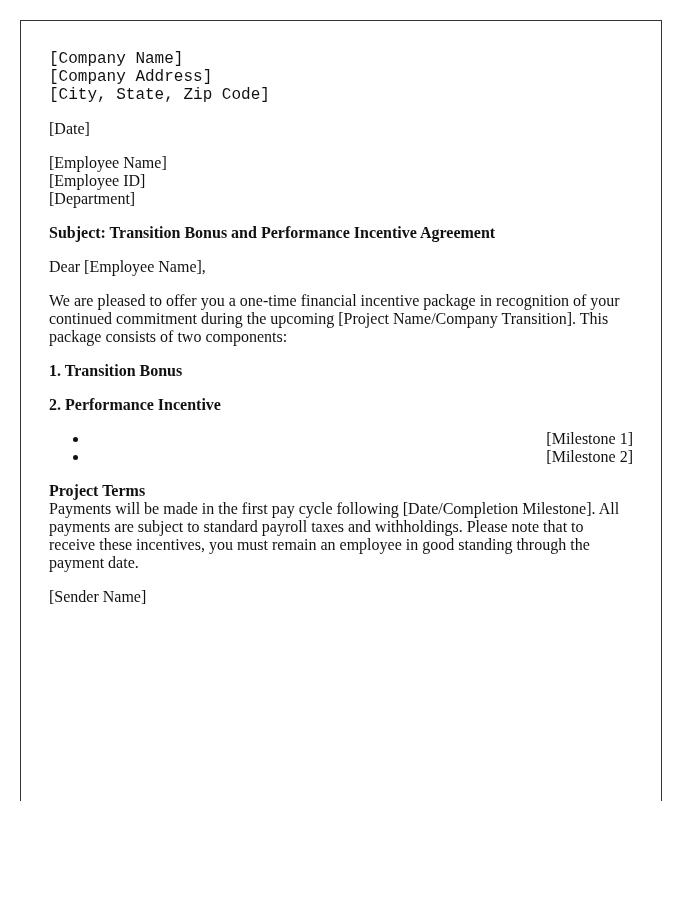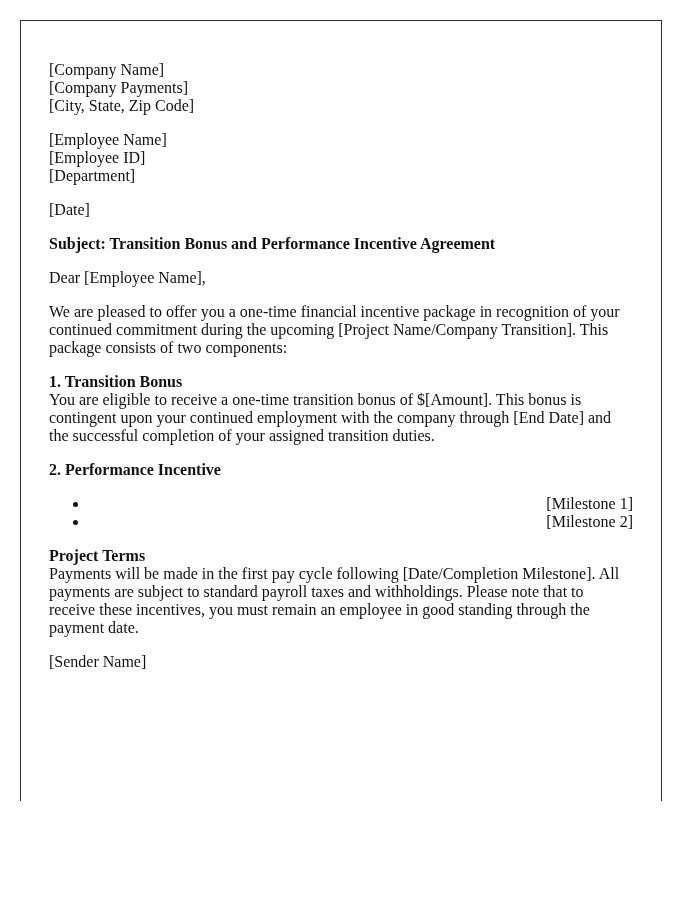--- a/index.html
+++ b/index.html
@@ -8,61 +8,60 @@
     font-family: "Liberation Serif", "DejaVu Serif", serif;
     font-size: 16px; line-height: 18px; color: #111111;
   }
   .letter {
     position: absolute; left: 20px; top: 20px;
     width: 642px; height: 781px; box-sizing: border-box;
     border: 1px solid #333333; border-bottom: none;
     padding: 28px 28px 0 28px; overflow: hidden;
   }
   .letter p { margin: 0 0 16px 0; }
-  .letter p.first { margin-top: 12px; }
+  .letter p.first { margin-top: 1px; font-family: Liberation Mono, monospace; }
   .letter ul { margin: 0 0 16px 0; padding-left: 40px; }
   .letter ul li { margin: 0; text-align: right; }
   .letter strong { font-weight: bold; }
 </style>
 </head>
 <body>
 
 <div class="letter">
 
   <p class="first">
     <span>[Company Name]</span><br>
-    <span>[Company Payments]</span><br>
+    <span>[Company Address]</span><br>
     <span>[City, State, Zip Code]</span>
+  </p>
+
+  <p>
+    <span>[Date]</span>
   </p>
 
   <p>
     <span>[Employee Name]</span><br>
     <span>[Employee ID]</span><br>
     <span>[Department]</span>
-  </p>
-
-  <p>
-    <span>[Date]</span>
   </p>
 
   <p>
     <strong>Subject: Transition Bonus and Performance Incentive Agreement</strong>
   </p>
 
   <p>
     <span>Dear [Employee Name],</span>
   </p>
 
   <p>
     <span>We are pleased to offer you a one-time financial incentive package in recognition of your continued commitment during the upcoming [Project Name/Company Transition]. This package consists of two components:</span>
   </p>
 
   <p>
     <strong>1. Transition Bonus</strong><br>
-    <span>You are eligible to receive a one-time transition bonus of $[Amount]. This bonus is contingent upon your continued employment with the company through [End Date] and the successful completion of your assigned transition duties.</span>
   </p>
 
   <p>
     <strong>2. Performance Incentive</strong><br>
   </p>
 
   <ul>
     <li>[Milestone 1]</li>
     <li>[Milestone 2]</li>
   </ul>

